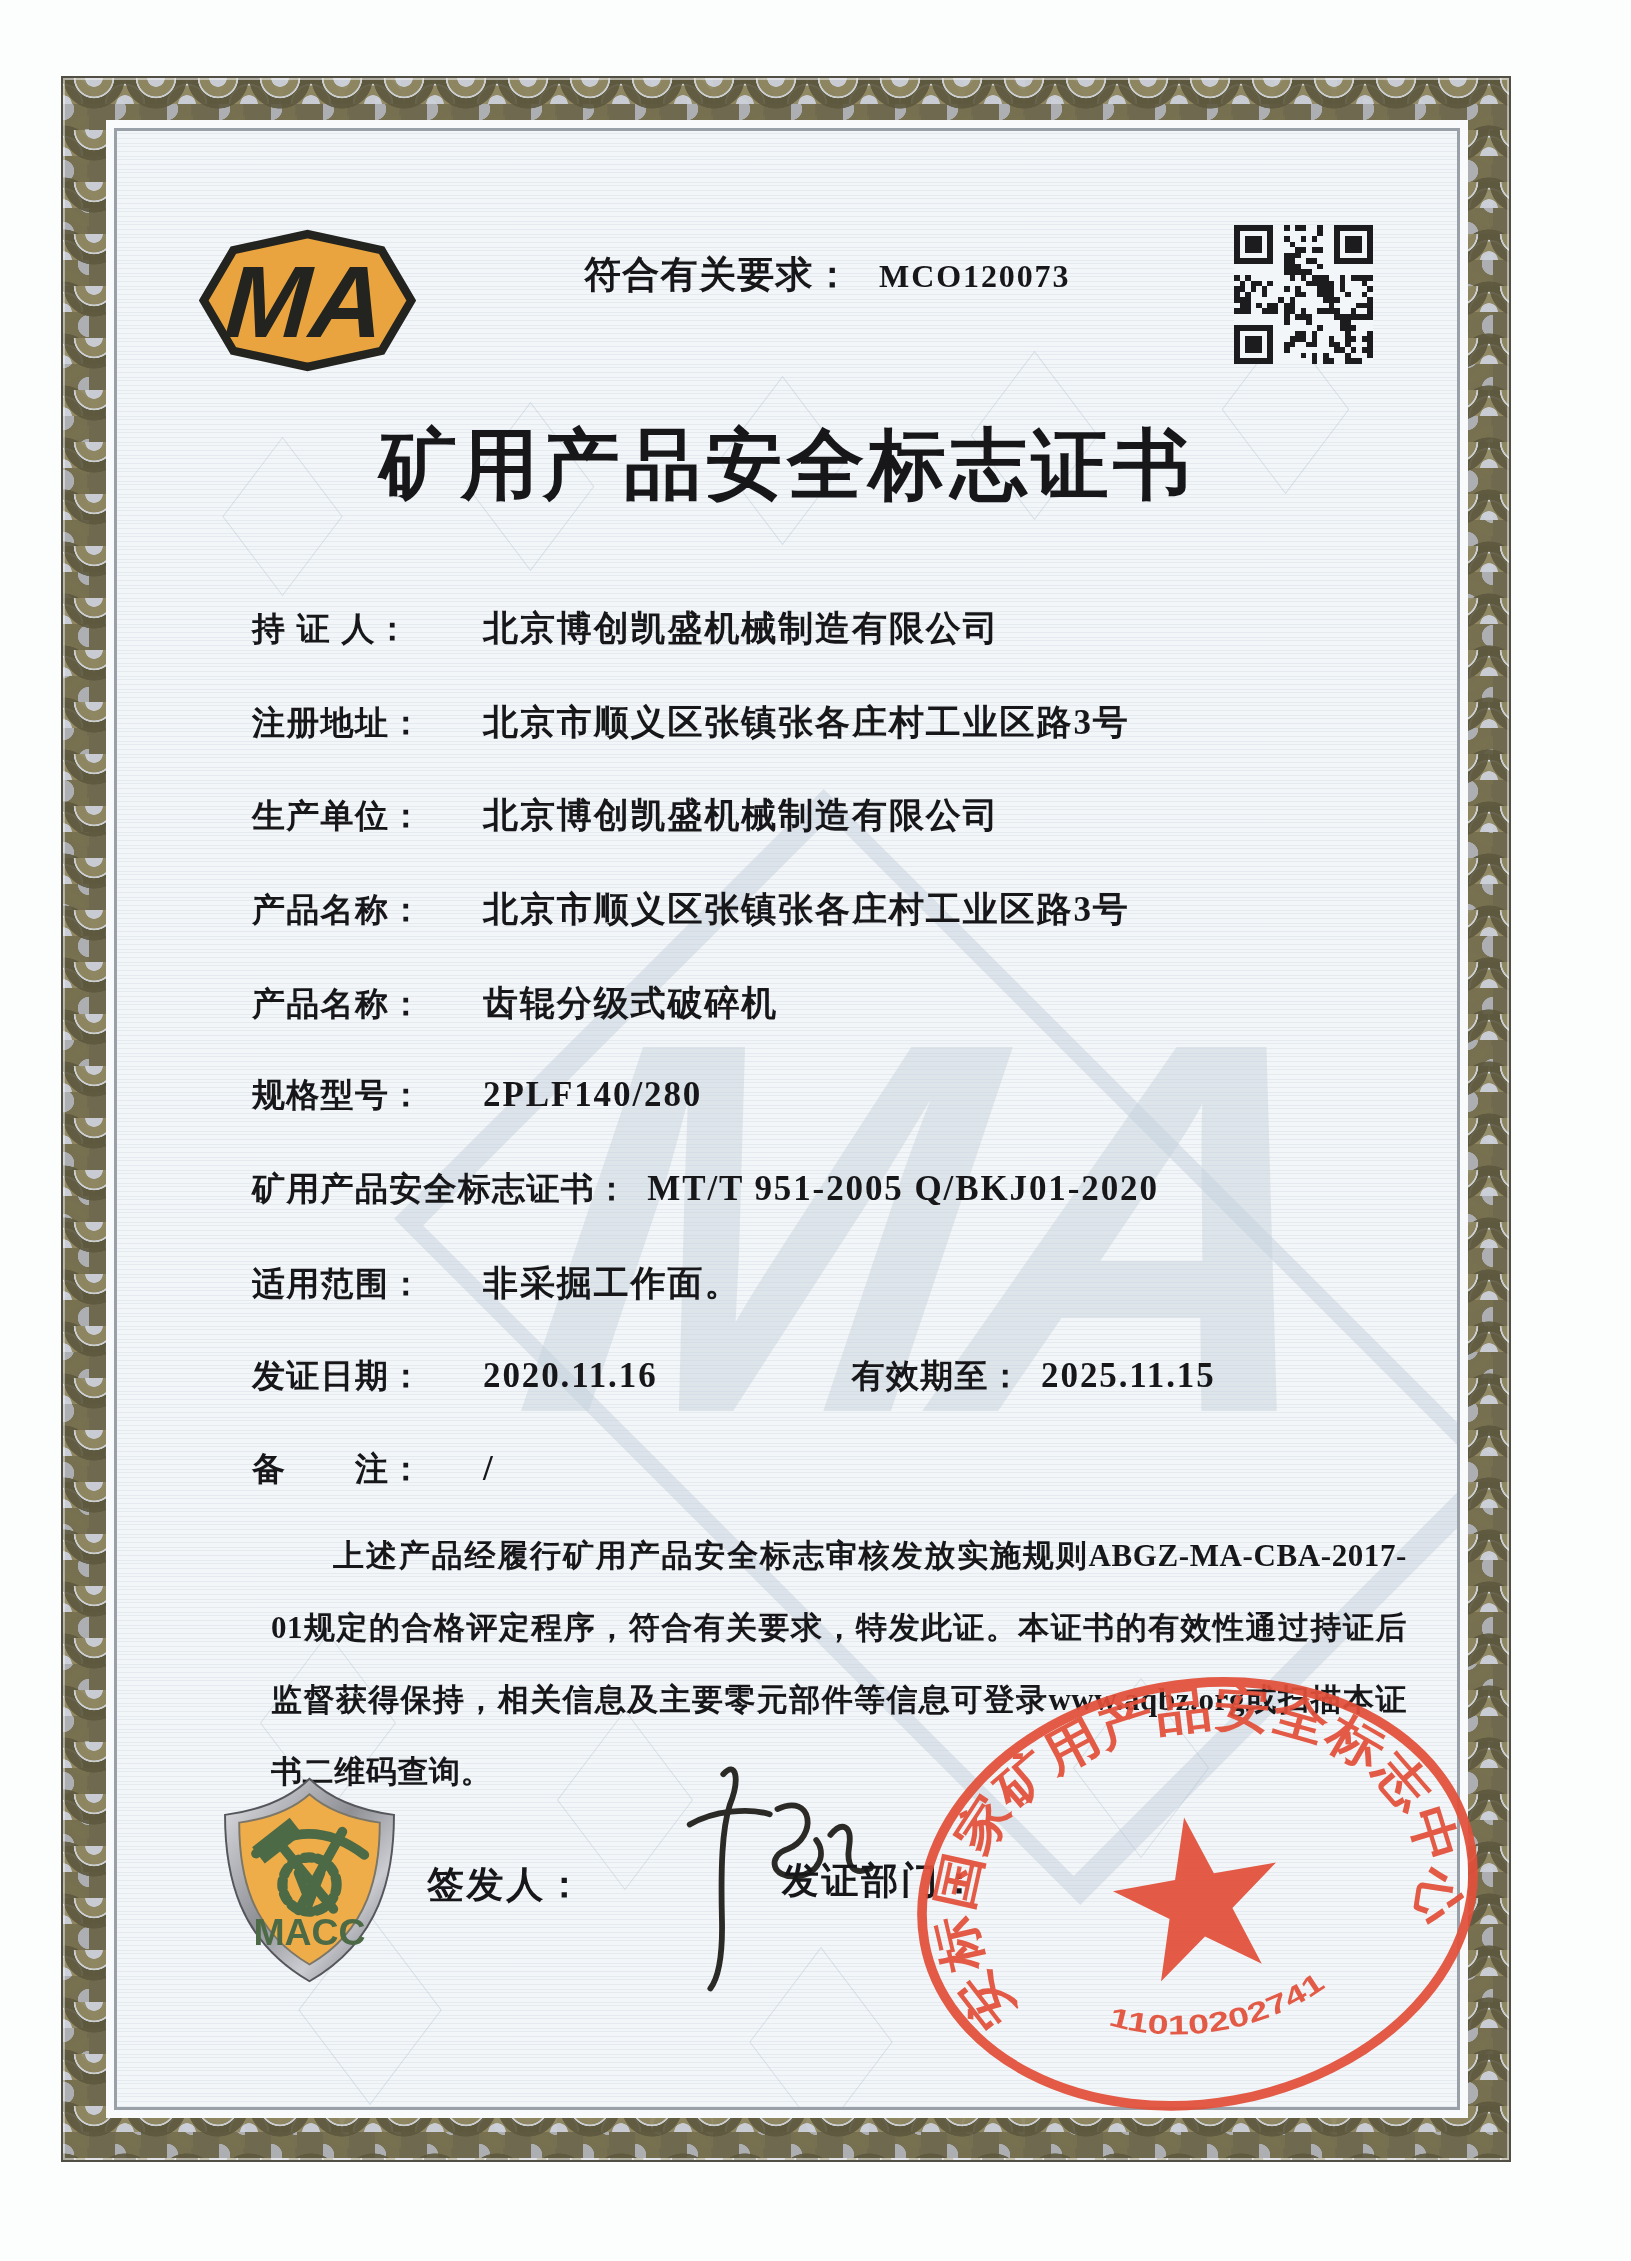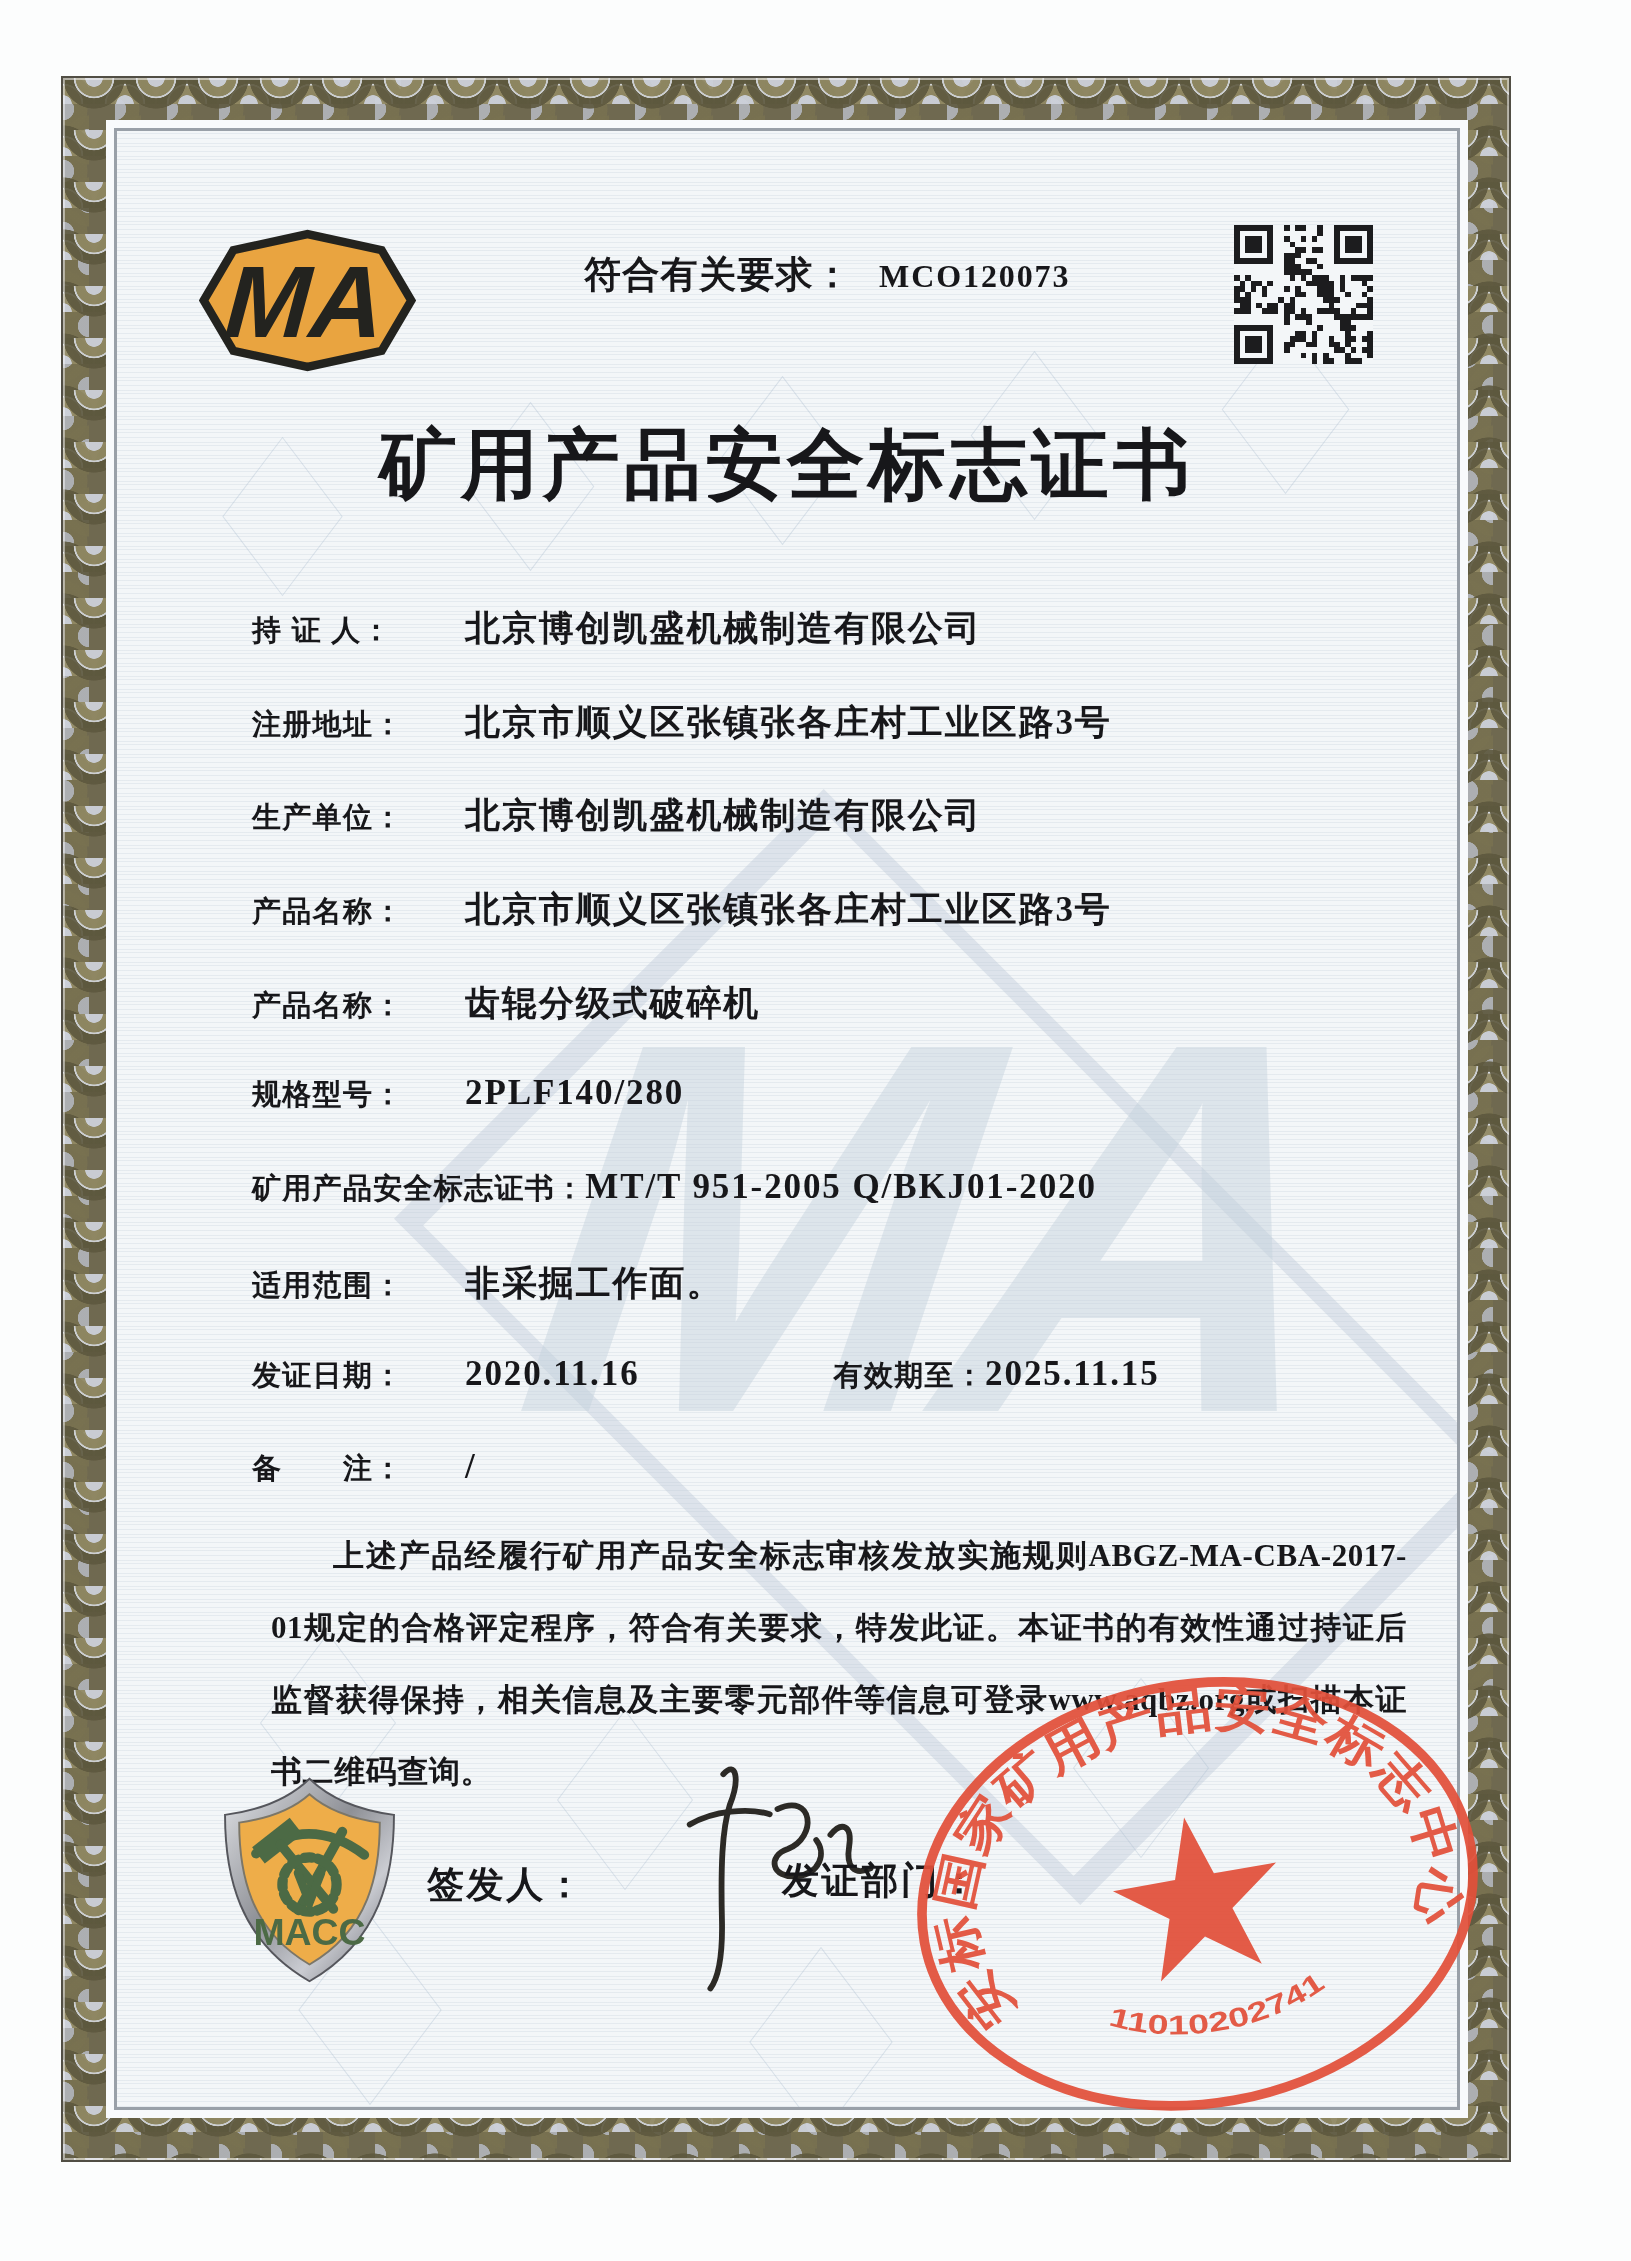--- a/index.html
+++ b/index.html
@@ -29,22 +29,22 @@
   
   .ma-logo{position:absolute;left:199px;top:227px;}
   .cert-no{position:absolute;left:584px;top:250px;display:flex;align-items:baseline;gap:27px;}
   .cert-no-label{font-size:37px;font-weight:700;letter-spacing:1.3px;}
   .cert-no-value{font-size:32px;font-family:"Liberation Serif",serif;font-weight:600;letter-spacing:1.9px;}
   #qr{position:absolute;left:1234px;top:225px;width:139px;height:139px;}
   .title{position:absolute;left:114px;top:414px;width:1346px;text-align:center;
     font-size:77px;font-weight:900;letter-spacing:4.5px;font-family:Liberation Serif, serif;}
   
   .row{position:absolute;left:252px;display:flex;align-items:baseline;}
-  .row .lbl{font-size:29px;font-weight:800;white-space:pre;min-width:213px;letter-spacing:1.3px;}
-  .row .val{font-size:35px;font-weight:600;font-family:"Liberation Serif",serif;margin-left:0;
+  .row .lbl{font-size:33px;font-weight:800;white-space:pre;min-width:213px;letter-spacing:1.3px;}
+  .row .val{font-size:35px;font-weight:600;font-family:"Liberation Serif",serif;margin-left:18px;
     letter-spacing:1.9px;white-space:pre;}
   .pair2{margin-left:194px;display:flex;align-items:baseline;}
   
   .statement{position:absolute;left:271px;top:1520px;width:1136px;font-size:31px;line-height:72px;
     font-weight:700;font-family:"Liberation Serif",serif;text-align:justify;text-indent:2em;letter-spacing:0.6px;}
   
   .shield{position:absolute;left:216px;top:1776px;}
   .signer{position:absolute;left:427px;top:1860px;font-size:37px;font-weight:800;letter-spacing:2.6px;}
   .issuer{position:absolute;left:782px;top:1856px;font-size:37px;font-weight:800;letter-spacing:2.6px;}
   .signature{position:absolute;left:620px;top:1729px;}

